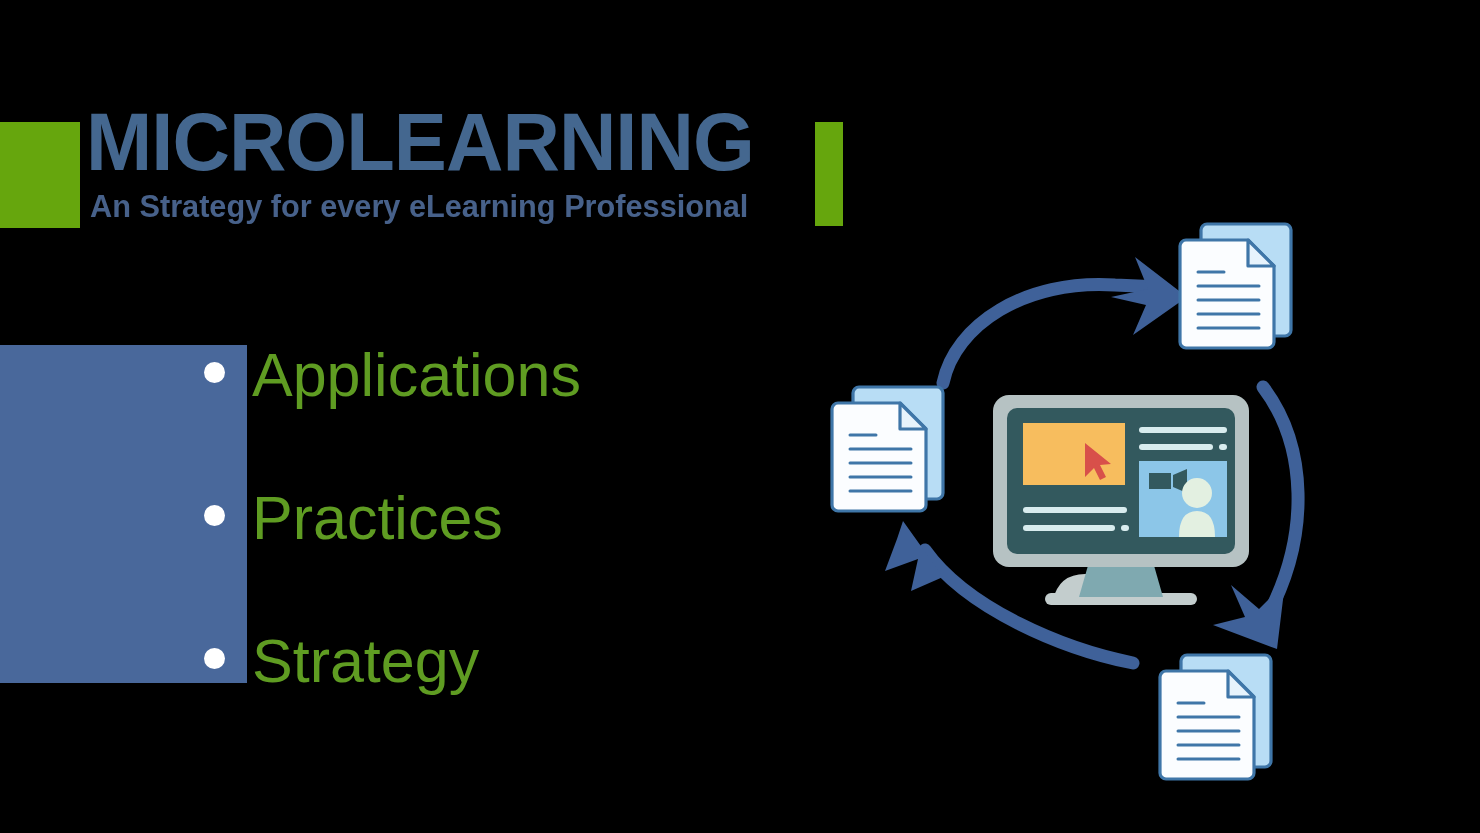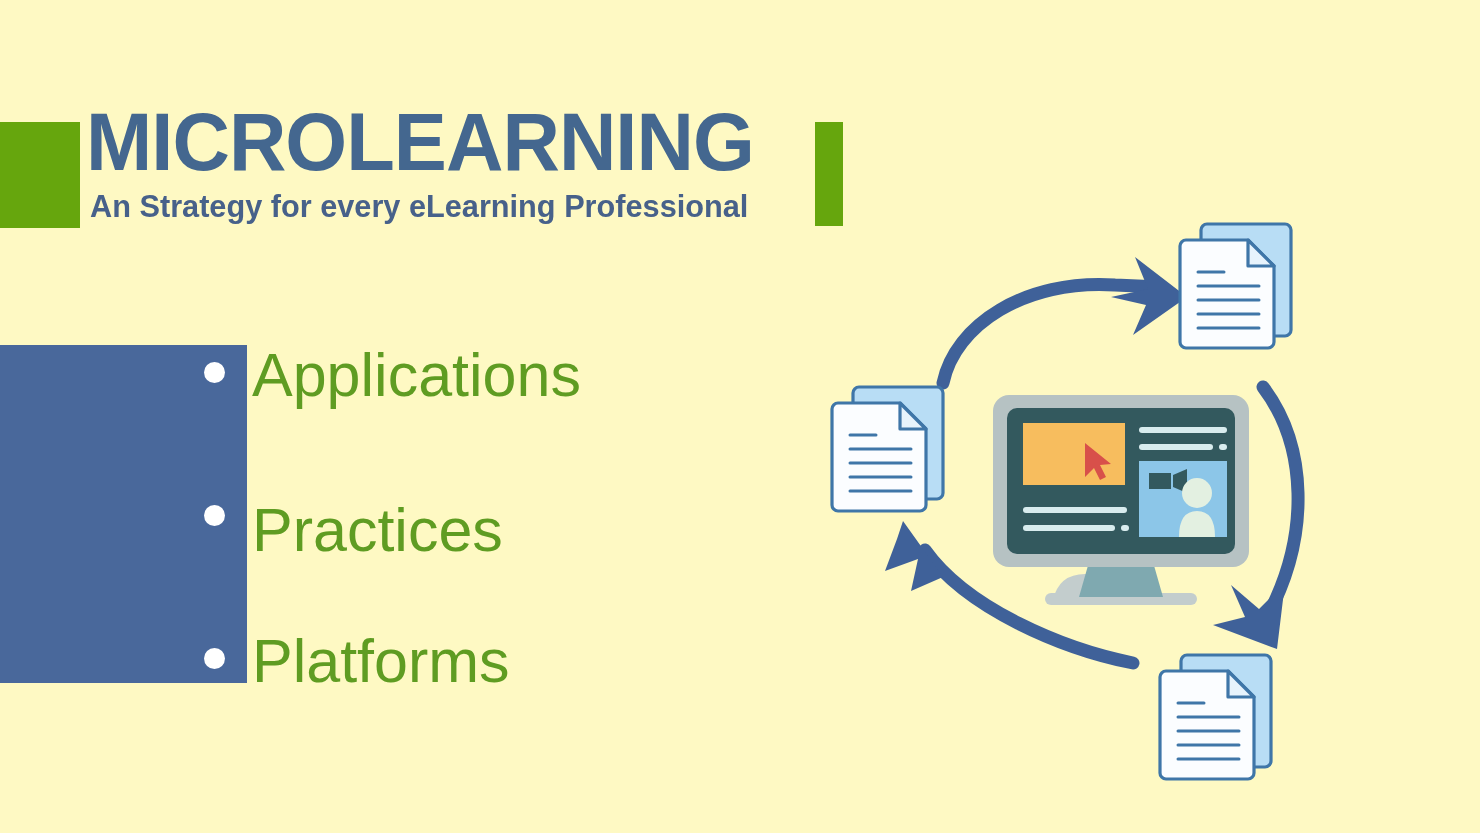--- a/index.html
+++ b/index.html
@@ -7,21 +7,21 @@
     padding: 0;
     background: #fdf3ec;
   }
   body {
     font-family: "Liberation Sans", sans-serif;
   }
   #slide {
     position: relative;
     width: 1480px;
     height: 833px;
-    background: #fef9c3;
+    background: #000000;
     overflow: hidden;
   }
 
   
   .accent-block-left {
     position: absolute;
     left: 0px;
     top: 122px;
     width: 80px;
     height: 106px;
@@ -118,26 +118,26 @@
 
   <div class="blue-panel"></div>
 
   <div class="bullet-row" style="top:342px;">
     <span class="bullet-dot" style="top:20px;"></span>
     <span class="bullet-label" style="top:3px;">Applications</span>
   </div>
 
   <div class="bullet-row" style="top:485px;">
     <span class="bullet-dot" style="top:20px;"></span>
-    <span class="bullet-label" style="top:15px;">Practices</span>
+    <span class="bullet-label" style="top:3px;">Practices</span>
   </div>
 
   <div class="bullet-row" style="top:628px;">
     <span class="bullet-dot" style="top:20px;"></span>
-    <span class="bullet-label" style="top:3px;">Platforms</span>
+    <span class="bullet-label" style="top:3px;">Strategy</span>
   </div>
 
   <div id="illustration">
     <svg width="520" height="600" viewBox="0 0 520 600" xmlns="http://www.w3.org/2000/svg">
 
       <g>
         <path d="M128,178 C140,120 210,74 300,80 L345,82" fill="none" stroke="#3f6199" stroke-width="13" stroke-linecap="round"></path>
         <path d="M320,52 L372,92 L318,130 L331,100 L296,92 L333,84 Z" fill="#3f6199"></path>
       </g>
 

